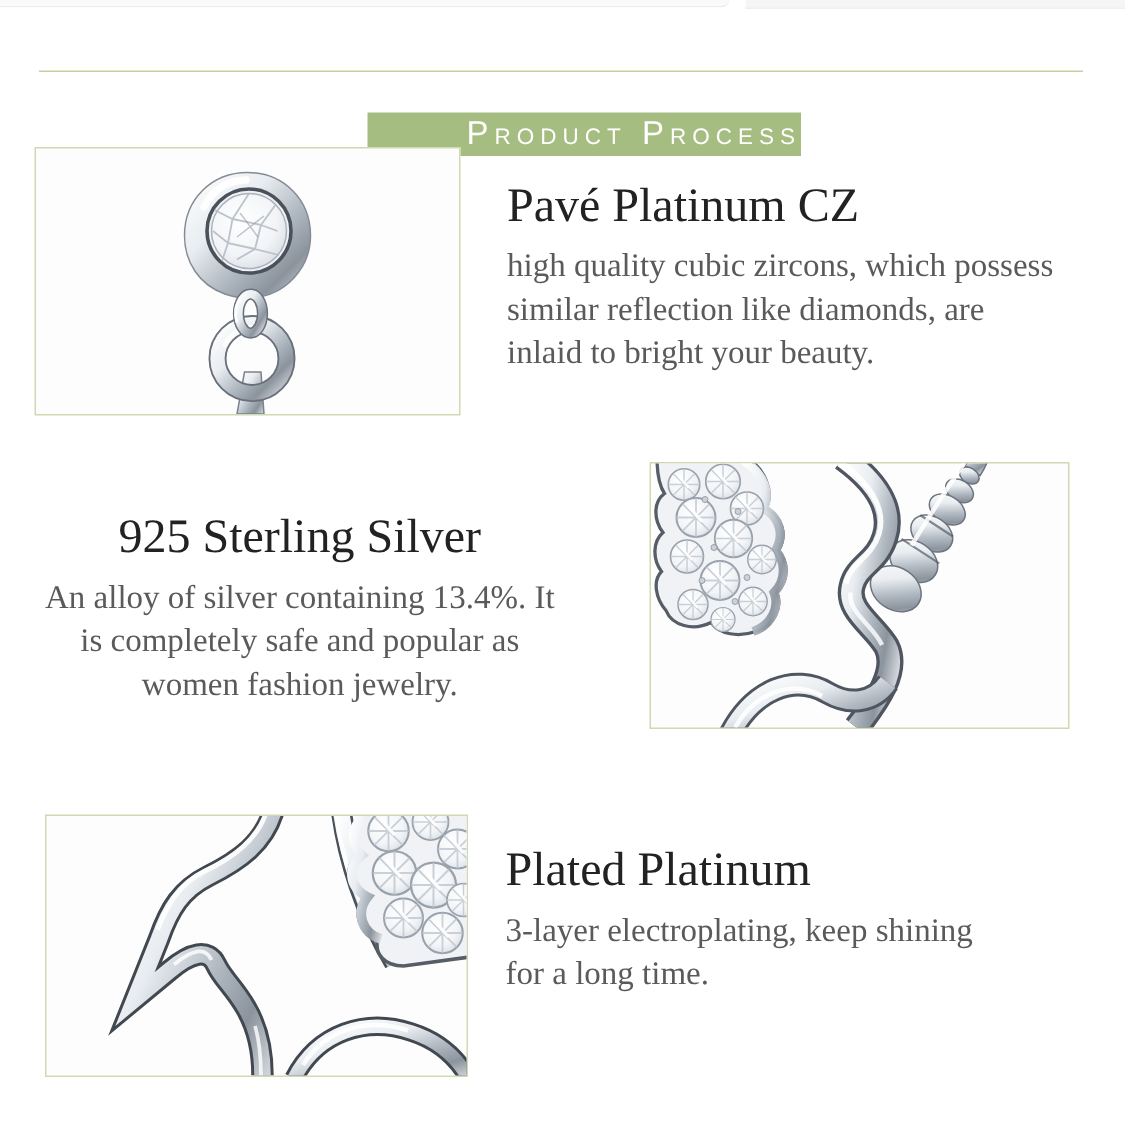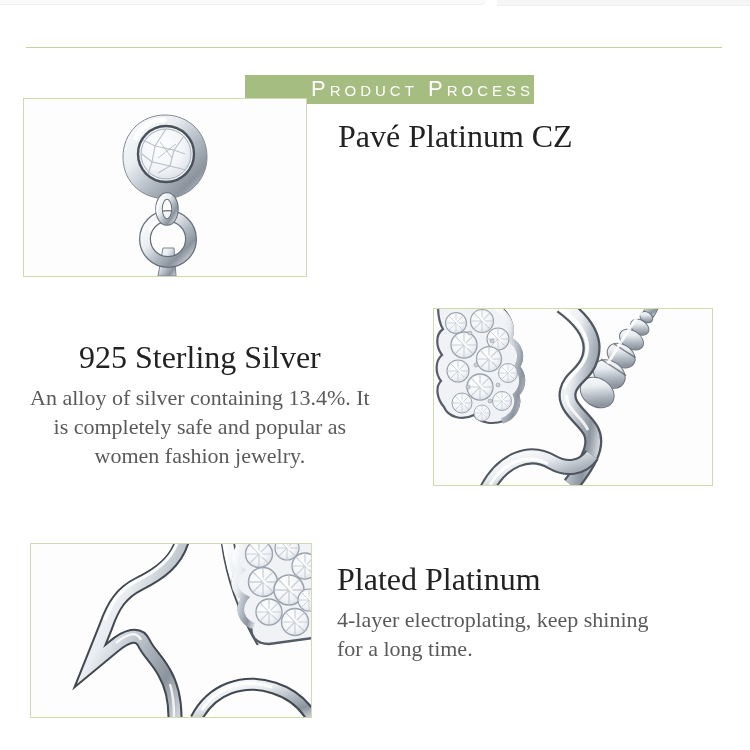--- a/index.html
+++ b/index.html
@@ -114,20 +114,25 @@
       <circle cx="144" cy="140" r="23" fill="none" stroke="url(#silverG)" stroke-width="9.5"></circle>
       <path d="M126 131 A21 21 0 0 1 143 119" stroke="#ffffff" stroke-width="3" fill="none" stroke-linecap="round" opacity="0.9"></path>
       <ellipse cx="143" cy="110" rx="8" ry="13" fill="none" stroke="#69707a" stroke-width="7.5"></ellipse>
       <ellipse cx="143" cy="110" rx="8" ry="13" fill="none" stroke="url(#silverG)" stroke-width="5.5"></ellipse>
       <path d="M136 101 C133 104 132 110 134 116" stroke="#ffffff" stroke-width="2" fill="none" opacity="0.85"></path>
     </svg>
   </figure>
 
   <div class="txt" id="sec1-text">
     <h2 class="title">Pavé Platinum CZ</h2>
+    <div class="desc">
+      <div>high quality cubic zircons, which possess</div>
+      <div>similar reflection like diamonds, are</div>
+      <div>inlaid to bright your beauty.</div>
+    </div>
   </div>
 
   <div class="txt" id="sec2-text">
     <h2 class="title">925 Sterling Silver</h2>
     <div class="desc">
       <div>An alloy of silver containing 13.4%. It</div>
       <div>is completely safe and popular as</div>
       <div>women fashion jewelry.</div>
     </div>
   </div>
@@ -225,18 +230,18 @@
         <path d="M165 175 C181 144 213 134 243 144 C262 150 274 162 281 174" stroke="#42484f" stroke-width="13"></path>
         <path d="M165 175 C181 144 213 134 243 144 C262 150 274 162 281 174" stroke="url(#silverG)" stroke-width="9"></path>
         <path d="M171 166 C186 142 214 134 241 143" stroke="#ffffff" stroke-width="3" opacity="0.85"></path>
       </g>
     </svg>
   </figure>
 
   <div class="txt" id="sec3-text">
     <h2 class="title">Plated Platinum</h2>
     <div class="desc">
-      <div>4-layer electroplating, keep shining</div>
+      <div>3-layer electroplating, keep shining</div>
       <div>for a long time.</div>
     </div>
   </div>
 
 </div>
 
 </body></html>

